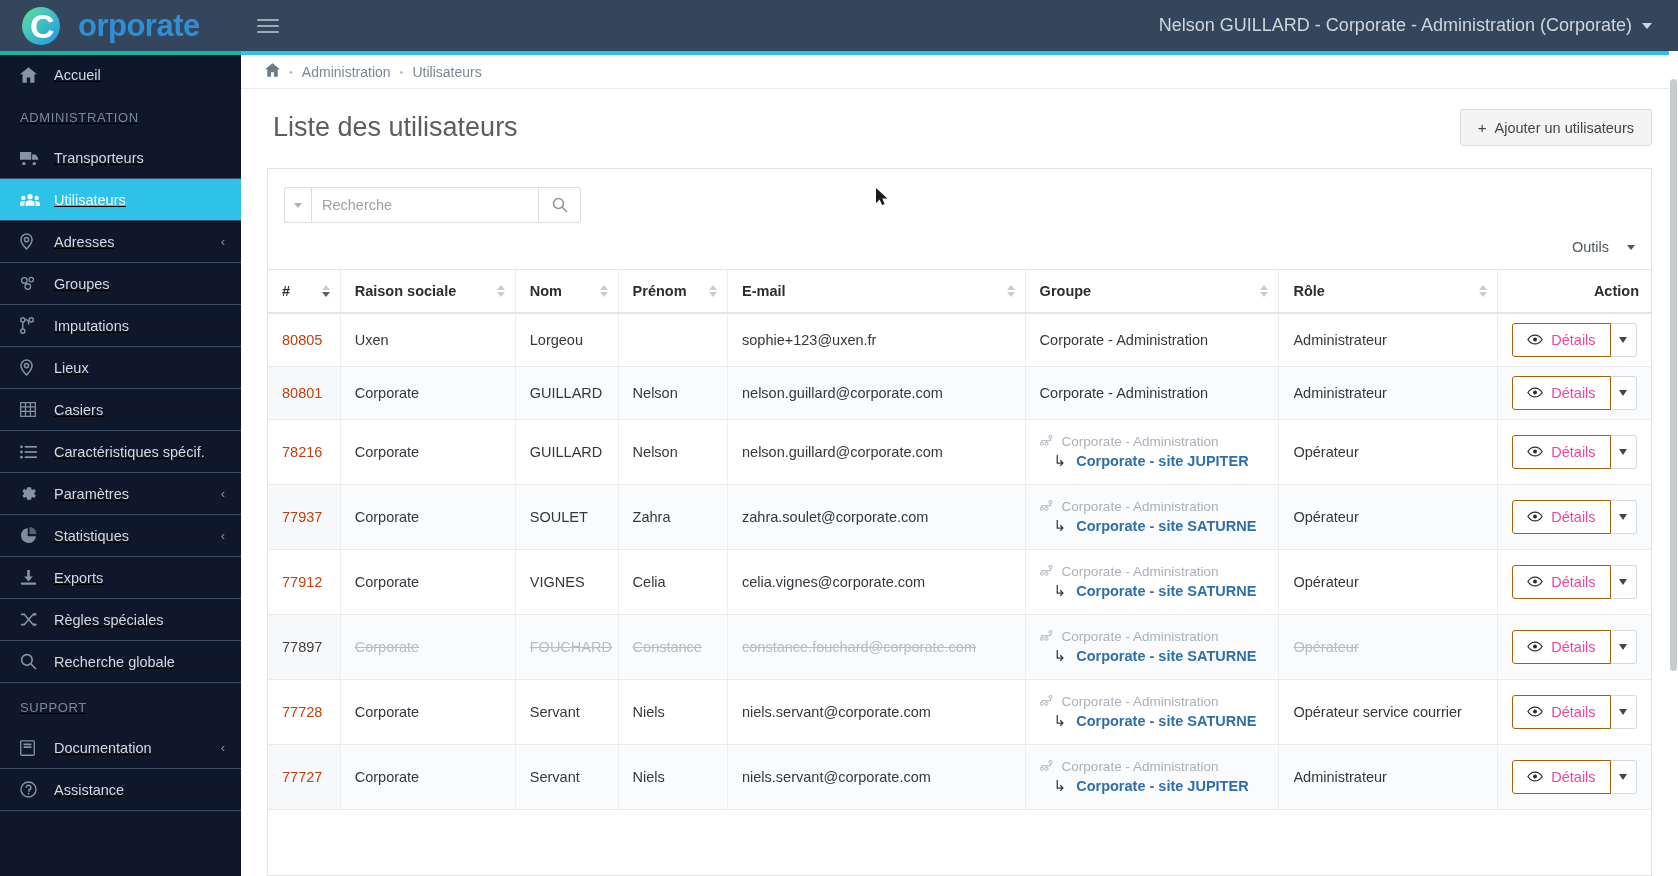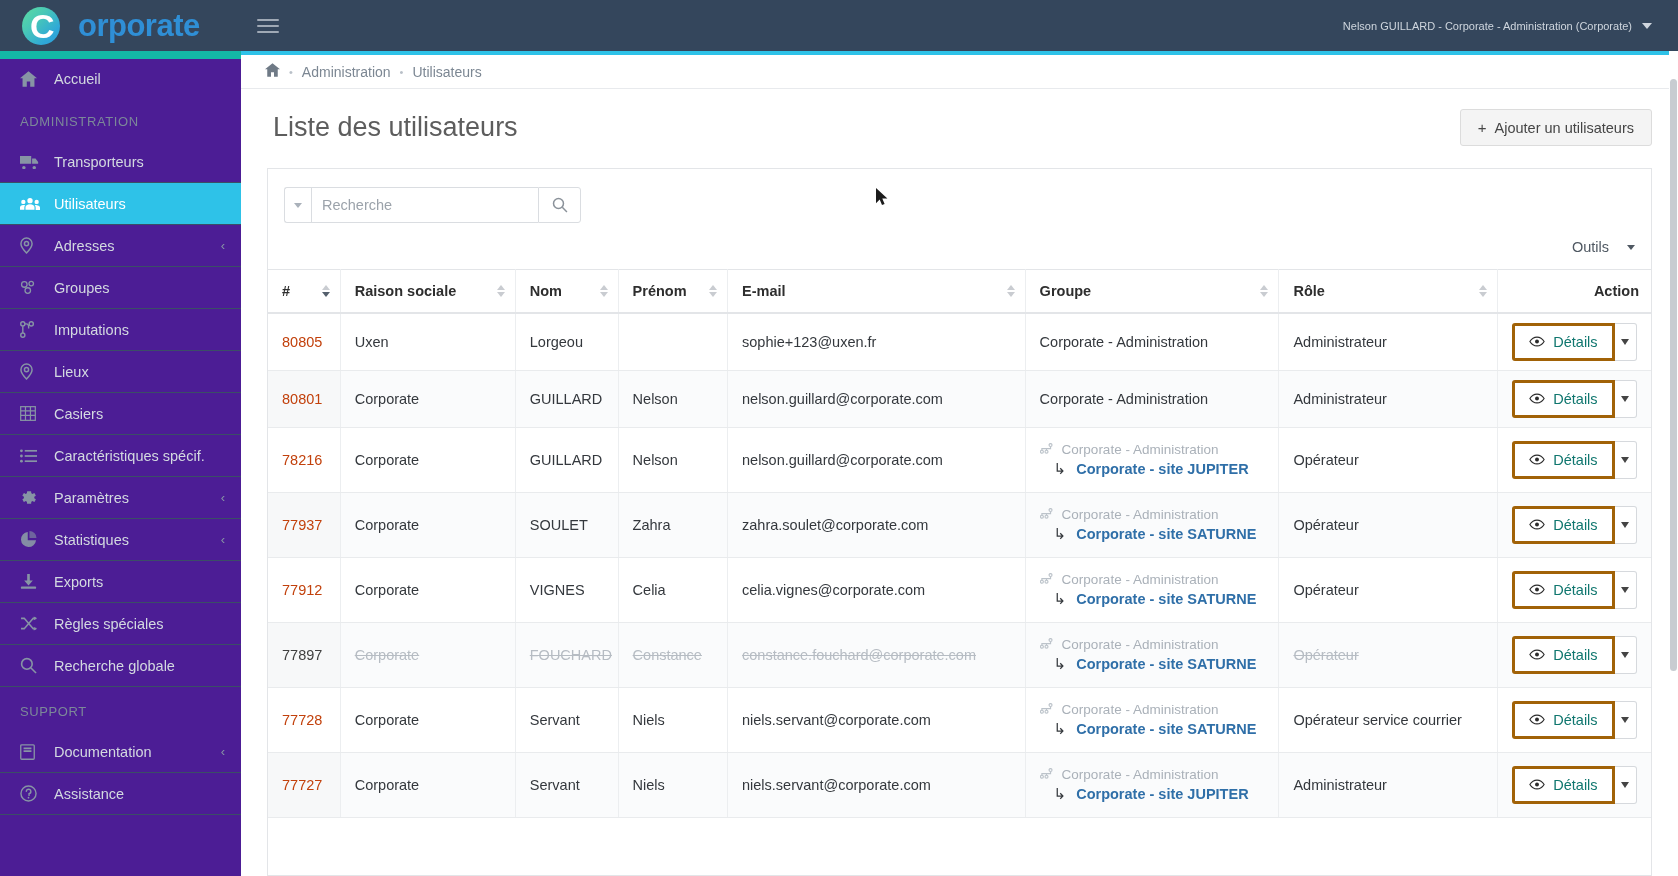--- a/index.html
+++ b/index.html
@@ -36,34 +36,34 @@
   }
   .hamburger {
     margin-left: 16px; width: 22px; height: 18px;
     display: flex; flex-direction: column; justify-content: space-between;
     padding: 2px 0; cursor: pointer;
   }
   .hamburger i { display: block; height: 2px; background: #9fa9b5; border-radius: 1px; }
   .topbar-spacer { flex: 1 1 auto; }
   .user-menu {
     display: flex; align-items: center; gap: 10px;
-    padding-right: 26px; color: #cfd6de; font-size: 11px; cursor: pointer;
+    padding-right: 26px; color: #cfd6de; font-size: 18px; cursor: pointer;
   }
   .caret-down {
     width: 0; height: 0; border-left: 5px solid transparent;
     border-right: 5px solid transparent; border-top: 6px solid #cfd6de;
   }
 
   
   .body-row { display: flex; flex: 1 1 auto; min-height: 0; }
 
   
   .sidebar {
-    width: 241px; flex: 0 0 241px; background: #4c1d95; overflow: hidden;
-    position: relative; border-top: 8px solid #14b8a6;
+    width: 241px; flex: 0 0 241px; background: #0f172a; overflow: hidden;
+    position: relative; border-top: 4px solid #14b8a6; text-decoration: underline;
   }
   .nav-item {
     display: flex; align-items: center; height: 42px; padding-left: 20px;
     color: #d3d9e0; font-size: 14.5px; cursor: pointer; position: relative;
     border-bottom: 1px solid #3b4e66;
   }
   .nav-item .ic {
     width: 22px; flex: 0 0 22px; margin-right: 12px; display: flex;
     align-items: center; justify-content: flex-start; color: #8794a5;
   }
@@ -191,22 +191,22 @@
     color: #2f6fa8; font-size: 14.5px; font-weight: bold;
     padding-left: 14px;
   }
   .grp-child .arrow { color: #34383d; font-size: 15px; font-weight: normal; }
   .grp-plain { color: #34383d; }
 
   .action-cell { padding: 9px 14px 9px 14px !important; }
   .btn-group { display: flex; justify-content: flex-start; }
   .btn-details {
     display: flex; align-items: center; gap: 8px;
-    background: #fff; border: 3px solid #a16207; border-radius: 3px 0 0 3px;
-    padding: 8px 14px; font-size: 14.5px; color: #0f766e; cursor: pointer;
+    background: #fff; border: 1px solid #a16207; border-radius: 3px 0 0 3px;
+    padding: 8px 14px; font-size: 14.5px; color: #ec4899; cursor: pointer;
     white-space: nowrap;
   }
   .btn-caret {
     background: #fff; border: 1px solid #d6d9dd; border-left: none;
     border-radius: 0 3px 3px 0; width: 30px; display: flex;
     align-items: center; justify-content: center; cursor: pointer;
   }
   .btn-caret .tri {
     width: 0; height: 0; border-left: 4.5px solid transparent;
     border-right: 4.5px solid transparent; border-top: 6px solid #444;

